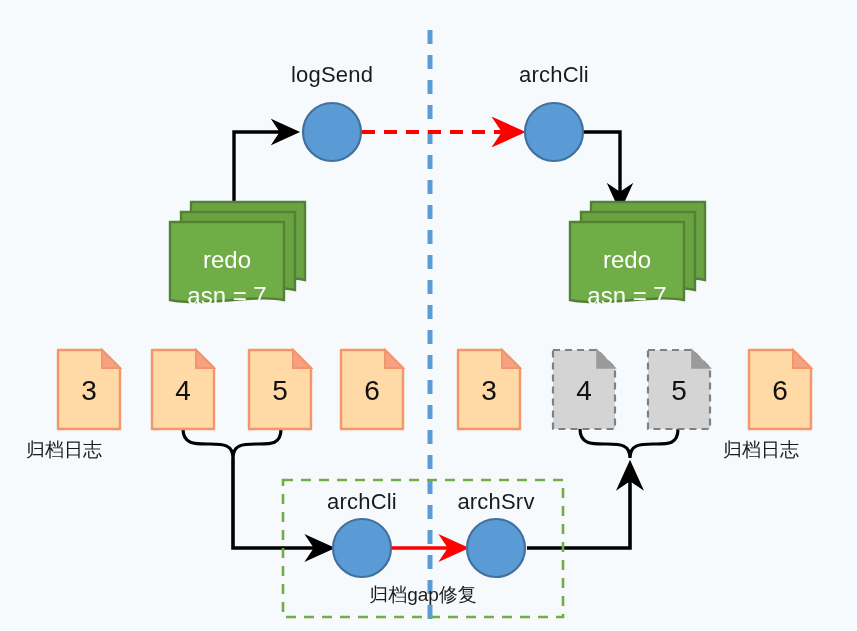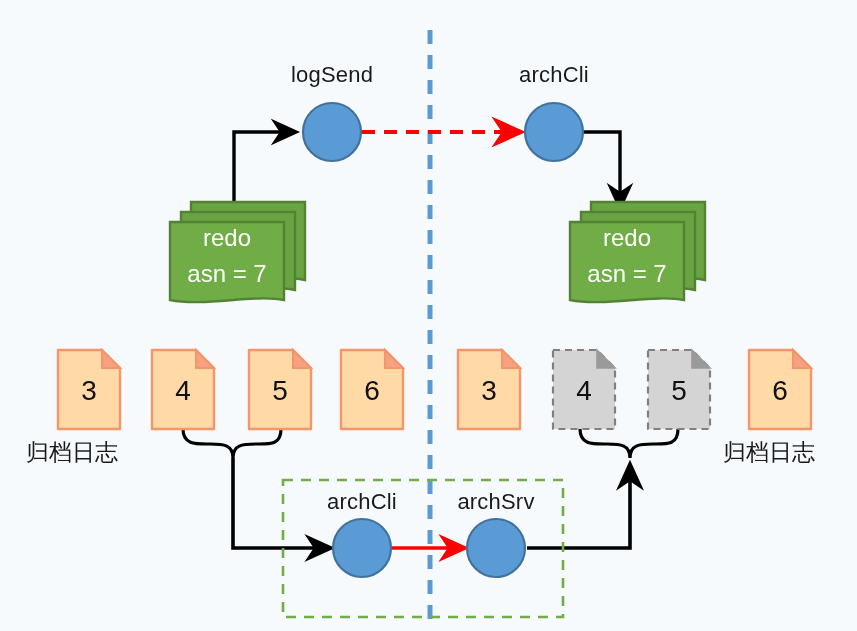--- a/index.html
+++ b/index.html
@@ -7,22 +7,22 @@
     width:857px;height:631px;
     background:#f7fafd;
     font-family:"Liberation Sans","DejaVu Sans",sans-serif;
     overflow:hidden;
     position:relative;
   }
   #stage{position:absolute;left:0;top:12px;width:857px;height:631px;text-decoration:underline;}
   svg.layer{position:absolute;left:0;top:0;width:857px;height:631px;overflow:visible;}
   .lbl{position:absolute;white-space:nowrap;color:#1a1a1a;}
   .node-label{font-size:22px;letter-spacing:0.2px;}
-  .cn-label{font-size:23px;}
-  .redo-text{position:absolute;white-space:nowrap;color:#ffffff;font-size:24px;text-align:left;}
+  .cn-label{font-size:19px;}
+  .redo-text{position:absolute;white-space:nowrap;color:#ffffff;font-size:24px;text-align:left;margin-top:22px;}
   .file-num{position:absolute;font-size:28px;color:#111;text-align:center;}
 </style>
 </head>
 <body>
 
 <div id="stage">
 
   <svg class="layer" viewBox="0 0 857 631">
     <defs>
       <marker id="arrowBlack" markerWidth="9" markerHeight="9" refX="7.4" refY="4.5" orient="auto" markerUnits="strokeWidth">
@@ -128,14 +128,15 @@
 
   <div class="file-num" style="left:489px;top:363px;transform:translateX(-50%);">3</div>
   <div class="file-num" style="left:584px;top:363px;transform:translateX(-50%);">4</div>
   <div class="file-num" style="left:679px;top:363px;transform:translateX(-50%);">5</div>
   <div class="file-num" style="left:780px;top:363px;transform:translateX(-50%);">6</div>
 
   <div class="lbl cn-label" style="left:26px;top:425px;">归档日志</div>
 
   <div class="lbl cn-label" style="left:723px;top:425px;">归档日志</div>
 
+  <div class="lbl cn-label" style="left:423px;top:570px;transform:translateX(-50%);">归档gap修复</div>
 
 </div>
 
 </body></html>

